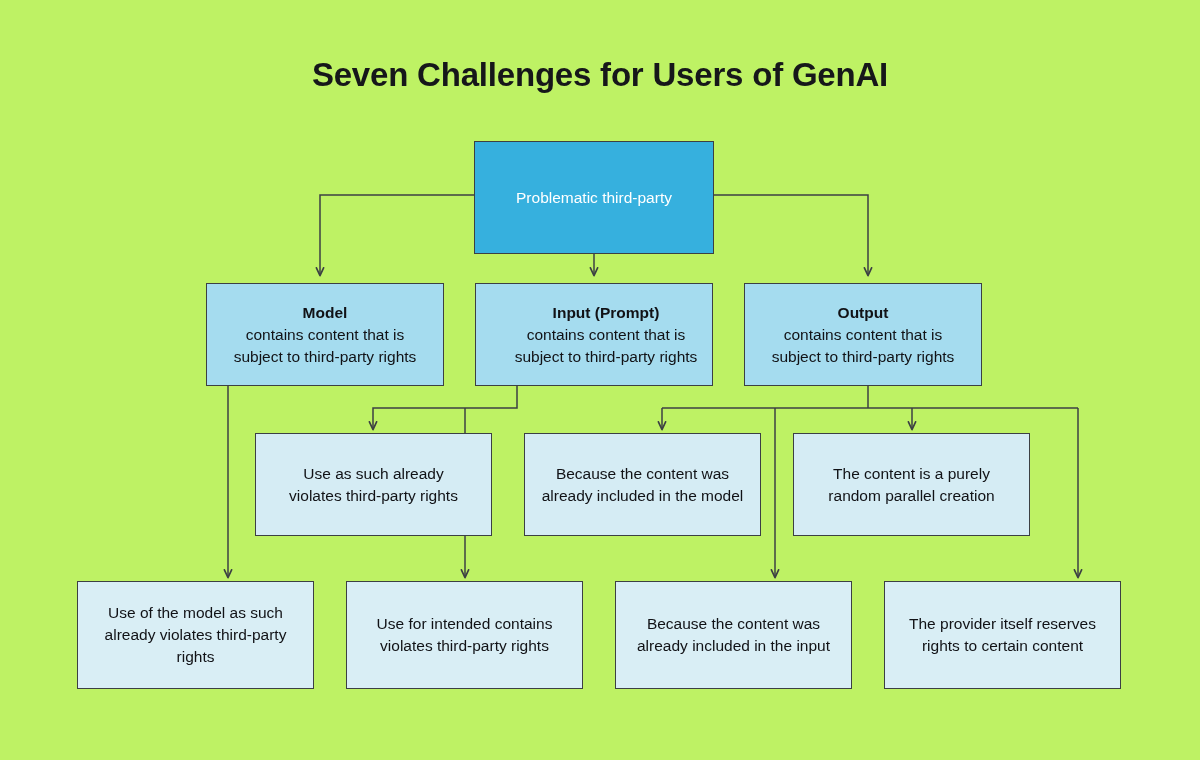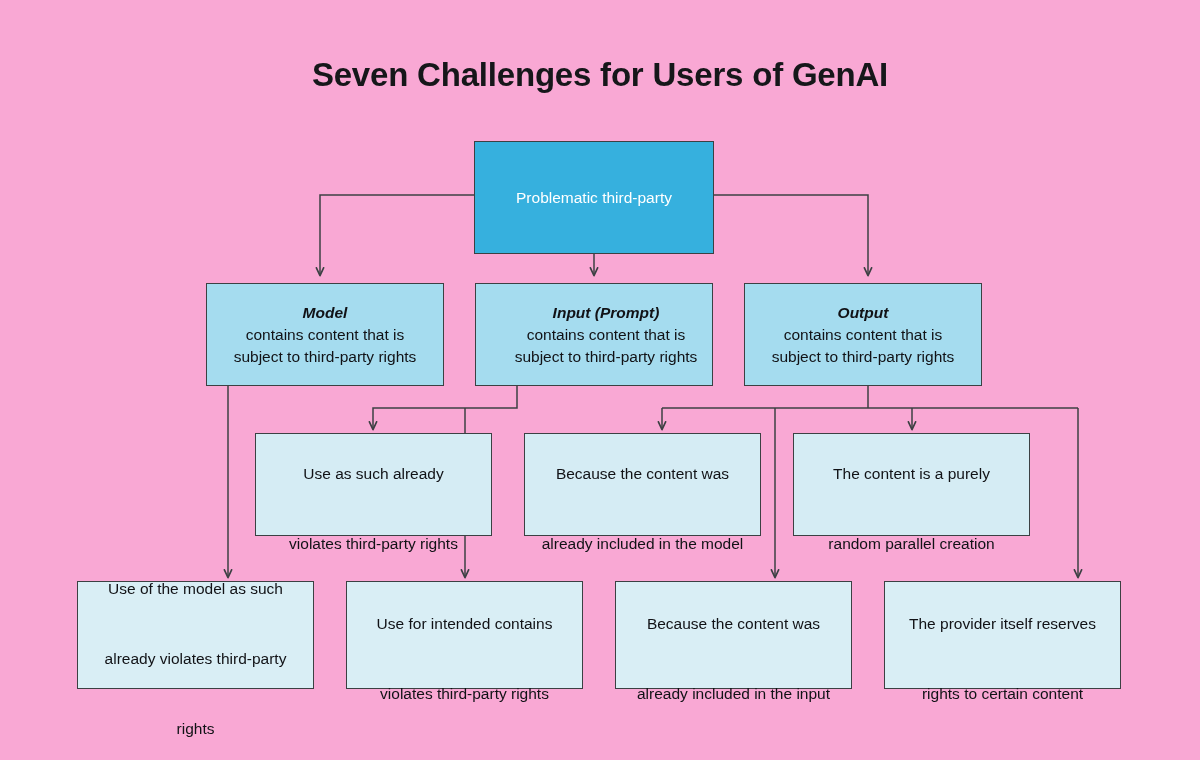--- a/index.html
+++ b/index.html
@@ -11,21 +11,21 @@
     width: 1200px;
     height: 760px;
     font-family: "Liberation Sans", sans-serif;
     color: #111111;
     overflow: hidden;
   }
   #canvas {
     position: relative;
     width: 1200px;
     height: 760px;
-    background: #f9a8d4;
+    background: #bef264;
   }
   #page-title {
     position: absolute;
     left: 0;
     top: 56px;
     width: 1200px;
     text-align: center;
     font-size: 33px;
     font-weight: bold;
     letter-spacing: -0.2px;
@@ -44,21 +44,21 @@
     box-sizing: border-box;
     border: 1.6px solid #3c4043;
     display: flex;
     flex-direction: column;
     align-items: center;
     justify-content: center;
     text-align: center;
     line-height: 1.42;
   }
   .node .line { display: block; white-space: nowrap; }
-  .node .line.bold { font-weight: bold; font-style: italic; }
+  .node .line.bold { font-weight: bold; }
   .node.root {
     background: #36b0de;
     color: #ffffff;
     font-size: 15.5px;
     text-align: center;
   }
   .node.level2 {
     background: #a5dcef;
     color: #111216;
     font-size: 15.5px;
@@ -67,21 +67,21 @@
     background: #d5ecf4;
     color: #111216;
     font-size: 15.5px;
   }
   .node.leaf {
     background: #d9eef5;
     color: #111216;
     font-size: 15.5px;
   }
   .node.leaf .line,
-  .node.level3 .line { white-space: nowrap; margin-top: 48px; }
+  .node.level3 .line { white-space: nowrap; }
 </style>
 </head>
 <body>
 
 <div id="canvas">
 
   <div id="page-title">Seven Challenges for Users of GenAI</div>
 
   <svg class="connectors" viewBox="0 0 1200 760">
     <defs>

